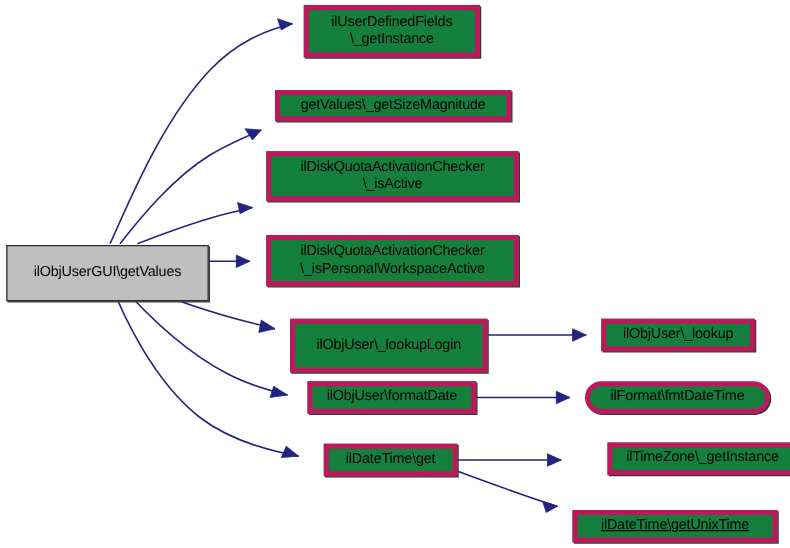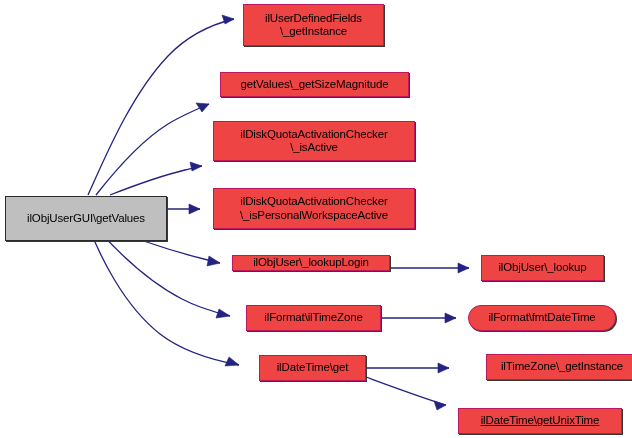--- a/index.html
+++ b/index.html
@@ -18,22 +18,22 @@
   #graph-svg {
     position: absolute;
     left: 0;
     top: 0;
     width: 632px;
     height: 438px;
   }
   .node-box {
     position: absolute;
     box-sizing: border-box;
-    background: #ef4444;
-    border: 1px solid #be185d;
+    background: #15803d;
+    border: 4px solid #be185d;
     box-shadow: 1px 1px 0 0 #383838;
     display: flex;
     align-items: center;
     justify-content: center;
     text-align: center;
     font-family: "Liberation Sans", sans-serif;
     font-size: 11.5px;
     line-height: 13.5px;
     color: #000000;
     letter-spacing: -0.15px;
@@ -107,21 +107,21 @@
     </svg>
   <div id="node-layer">
       <div class="node-box root" style="left: 5px; top: 196px; width: 162px; height: 45px;">ilObjUserGUI\getValues</div>
       <div class="node-box" style="left: 243px; top: 4px; width: 141px; height: 42px;">ilUserDefinedFields
 \_getInstance</div>
       <div class="node-box" style="left: 220px; top: 72px; width: 189px; height: 25px;">getValues\_getSizeMagnitude</div>
       <div class="node-box" style="left: 213px; top: 121px; width: 202px; height: 40px;">ilDiskQuotaActivationChecker
 \_isActive</div>
       <div class="node-box" style="left: 213px; top: 188px; width: 202px; height: 41px;">ilDiskQuotaActivationChecker
 \_isPersonalWorkspaceActive</div>
-      <div class="node-box" style="left: 232px; top: 255px; width: 158px; height: 16px;">ilObjUser\_lookupLogin</div>
-      <div class="node-box" style="left: 246px; top: 305px; width: 135px; height: 26px;">ilFormat\ilTimeZone</div>
+      <div class="node-box" style="left: 232px; top: 255px; width: 158px; height: 43px;">ilObjUser\_lookupLogin</div>
+      <div class="node-box" style="left: 246px; top: 305px; width: 135px; height: 26px;">ilObjUser\formatDate</div>
       <div class="node-box" style="left: 259px; top: 355px; width: 107px; height: 26px;">ilDateTime\get</div>
       <div class="node-box" style="left: 481px; top: 255px; width: 123px; height: 26px; text-align: right;">ilObjUser\_lookup</div>
       <div class="node-box" style="left: 468px; top: 305px; width: 148px; height: 26px; border-radius: 13px;">ilFormat\fmtDateTime</div>
       <div class="node-box" style="left: 486px; top: 354px; width: 152px; height: 26px;">ilTimeZone\_getInstance</div>
       <div class="node-box" style="left: 458px; top: 408px; width: 164px; height: 26px; text-decoration: underline;">ilDateTime\getUnixTime</div>
     </div>
 </div>
 
 </body></html>

